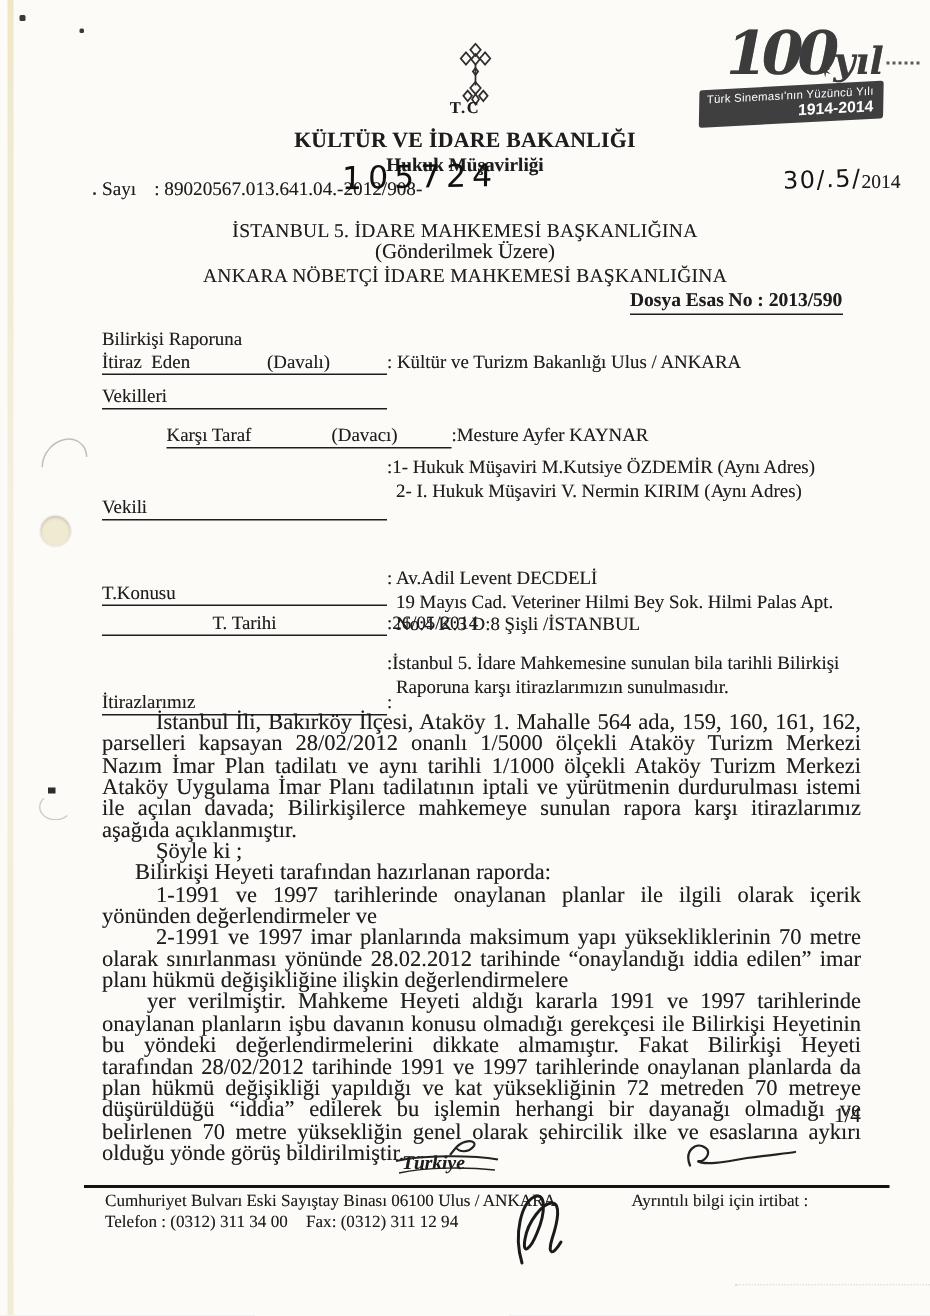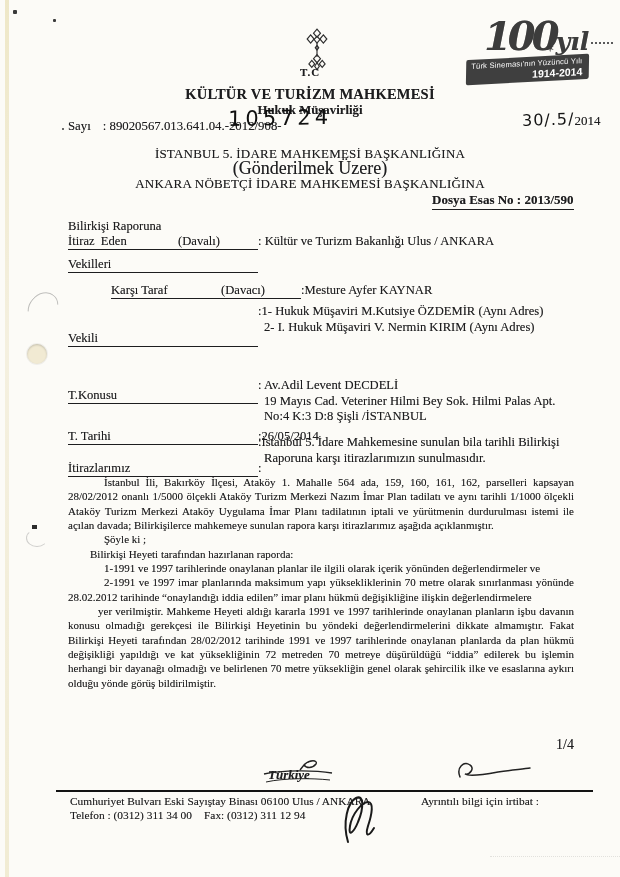--- a/index.html
+++ b/index.html
@@ -41,33 +41,33 @@
   .yil100{font-family:"DejaVu Serif",serif;font-style:italic;font-weight:bold;font-size:25px;margin-left:1px;}
   .trail100{display:inline-block;width:22px;border-top:2px dotted #5a5a5a;vertical-align:6px;margin-left:2px;}
   .banner100{margin:1px 0 0 14px;background:#3f3f3f;color:#fff;display:inline-block;
              padding:2px 7px 2px 5px;transform:rotate(-3deg) skewX(-4deg);border-radius:2px;
              text-align:right;text-shadow:none;}
   .banner-cap{font-family:"Liberation Sans",sans-serif;font-size:7.6px;display:block;letter-spacing:.2px;}
   .banner-years{font-family:"Liberation Sans",sans-serif;font-size:10.5px;font-weight:bold;display:block;}
   
   .recipient{left:0;right:0;top:146px;text-align:center;line-height:15px;}
   .court{font-size:13px;letter-spacing:.2px;}
-  .via{font-size:18px;}
-  .case-no{left:432px;top:192px;font-weight:bold;font-size:13px;border-bottom:1.4px solid #1d1d1f;padding-bottom:1px;}
+  .via{font-size:14px;}
+  .case-no{left:420px;top:192px;font-weight:bold;font-size:13px;border-bottom:1.4px solid #1d1d1f;padding-bottom:1px;}
   
   .row{position:absolute;left:68px;font-size:12.6px;display:flex;align-items:flex-start;}
   .lbl{display:inline-block;width:190px;border-bottom:1.2px solid #1d1d1f;position:relative;
        white-space:pre;flex:0 0 auto;}
   .lbl .paren{position:absolute;left:110px;top:0;}
   .val{white-space:nowrap;}
   .val .l2{padding-left:6px;}
   .vlines{line-height:15.6px;margin-top:47px;}
   .intro{position:absolute;left:68px;top:219px;font-size:12.6px;}
   
-  .body-text{position:absolute;left:68px;top:475px;width:506px;font-size:11px;
+  .body-text{position:absolute;left:68px;top:475px;width:506px;font-size:15px;
              line-height:14.35px;text-align:justify;}
   .body-text p{margin:0;}
   .ind36{text-indent:36px;}
   .ind30{text-indent:30px;}
   .ind22{text-indent:22px;}
   .page-num{left:556px;top:737px;font-size:14px;}
   
   .turkiye{left:260px;top:757px;}
   .footer-rule{left:56px;top:790px;width:537px;border-top:2.2px solid #131313;}
   .f-addr{left:70px;top:795px;font-size:11.4px;}
@@ -110,21 +110,21 @@
     <div class="logo100-top">
       <span class="n100">100</span><span class="star100">✶</span><span class="yil100">yıl</span><span class="trail100"></span>
     </div>
     <div class="banner100">
       <span class="banner-cap">Türk Sineması'nın Yüzüncü Yılı</span>
       <span class="banner-years">1914-2014</span>
     </div>
   </div>
 
   <div class="abs hdr-center tc">T.C</div>
-  <div class="abs hdr-center ministry">KÜLTÜR VE TURİZM MAHKEMESİ</div>
+  <div class="abs hdr-center ministry">KÜLTÜR VE İDARE BAKANLIĞI</div>
   <div class="abs hdr-center dept">Hukuk Müşavirliği</div>
 
   <div class="abs sayi-line">
     <span>Sayı</span><span class="lblgap"></span><span>: 89020567.013.641.04.-2012/908-</span>
   </div>
   <div class="abs hand-number">105724</div>
   <div class="abs date-line">
     <span class="date-hand">30/.5/</span><span class="date-typed">2014</span>
   </div>
 
@@ -165,21 +165,21 @@
   </div>
 
   <div class="row" style="top:388px;">
     <span class="lbl"><span>T.Konusu</span></span>
     <span class="val vlines">
       <div>:İstanbul 5. İdare Mahkemesine sunulan bila tarihli Bilirkişi</div>
       <div class="l2">Raporuna karşı itirazlarımızın sunulmasıdır.</div>
     </span>
   </div>
 
-  <div class="row" style="top:429px;">
+  <div class="row" style="top:408px;text-align:center;">
     <span class="lbl"><span>T. Tarihi</span></span>
     <span class="val">:26/05/2014</span>
   </div>
 
   <div class="row" style="top:461px;">
     <span class="lbl"><span>İtirazlarımız</span></span>
     <span class="val">:</span>
   </div>
 
   <div class="body-text">

